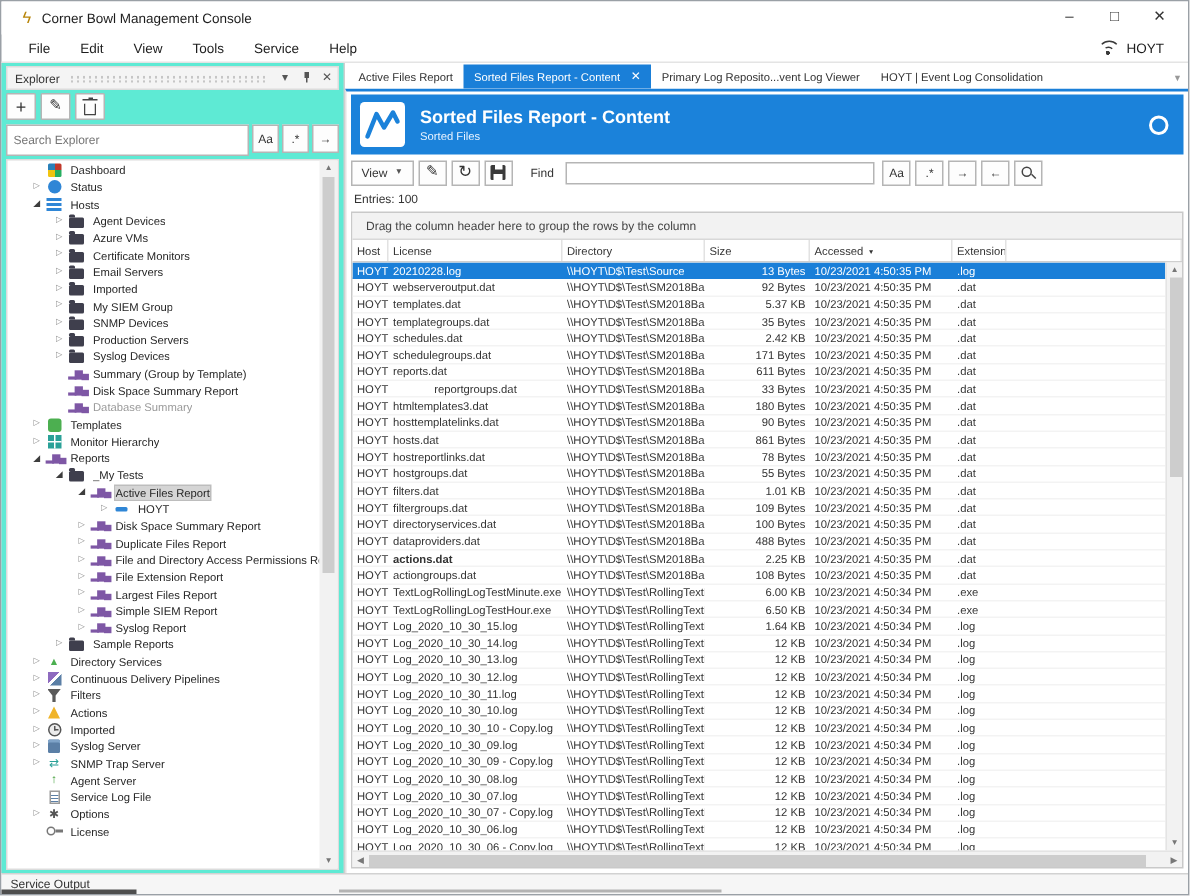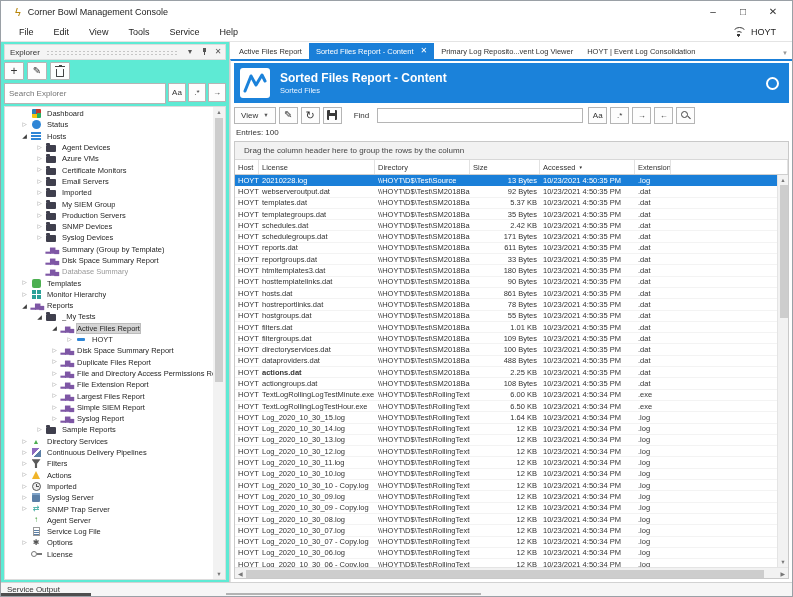--- a/index.html
+++ b/index.html
@@ -265,28 +265,28 @@
               <span class="tree-ico">
                 <span class="ic ic-folder"></span>
               </span>
               <span class="tree-label">My SIEM Group</span>
             </div>
             <div class="tree-row" style="padding-left: 29px;">
               <span class="exp">▷</span>
               <span class="tree-ico">
                 <span class="ic ic-folder"></span>
               </span>
+              <span class="tree-label">SNMP Devices</span>
+            </div>
+            <div class="tree-row" style="padding-left: 29px;">
+              <span class="exp">▷</span>
+              <span class="tree-ico">
+                <span class="ic ic-folder"></span>
+              </span>
               <span class="tree-label">Production Servers</span>
-            </div>
-            <div class="tree-row" style="padding-left: 29px;">
-              <span class="exp">▷</span>
-              <span class="tree-ico">
-                <span class="ic ic-folder"></span>
-              </span>
-              <span class="tree-label">SNMP Devices</span>
             </div>
             <div class="tree-row" style="padding-left: 29px;">
               <span class="exp">▷</span>
               <span class="tree-ico">
                 <span class="ic ic-folder"></span>
               </span>
               <span class="tree-label">Syslog Devices</span>
             </div>
             <div class="tree-row" style="padding-left: 29px;">
               <span class="exp"></span>
@@ -626,21 +626,21 @@
                   <span class="cell" style="width: 24px;">HOYT</span>
                   <span class="cell" style="width: 116px;">reports.dat</span>
                   <span class="cell" style="width: 95px;">\\HOYT\D$\Test\SM2018Backup</span>
                   <span class="cell num" style="width: 70px;">611 Bytes</span>
                   <span class="cell" style="width: 95px;">10/23/2021 4:50:35 PM</span>
                   <span class="cell" style="width: 36px;">.dat</span>
                   <span class="row-fill"></span>
                 </div>
                 <div class="grid-row">
                   <span class="cell" style="width: 24px;">HOYT</span>
-                  <span class="cell" style="width: 116px;">reportgroups.dat</span>
+                  <span class="cell" style="width: 116px; text-align: center;">reportgroups.dat</span>
                   <span class="cell" style="width: 95px;">\\HOYT\D$\Test\SM2018Backup</span>
                   <span class="cell num" style="width: 70px;">33 Bytes</span>
                   <span class="cell" style="width: 95px;">10/23/2021 4:50:35 PM</span>
                   <span class="cell" style="width: 36px;">.dat</span>
                   <span class="row-fill"></span>
                 </div>
                 <div class="grid-row">
                   <span class="cell" style="width: 24px;">HOYT</span>
                   <span class="cell" style="width: 116px;">htmltemplates3.dat</span>
                   <span class="cell" style="width: 95px;">\\HOYT\D$\Test\SM2018Backup</span>

